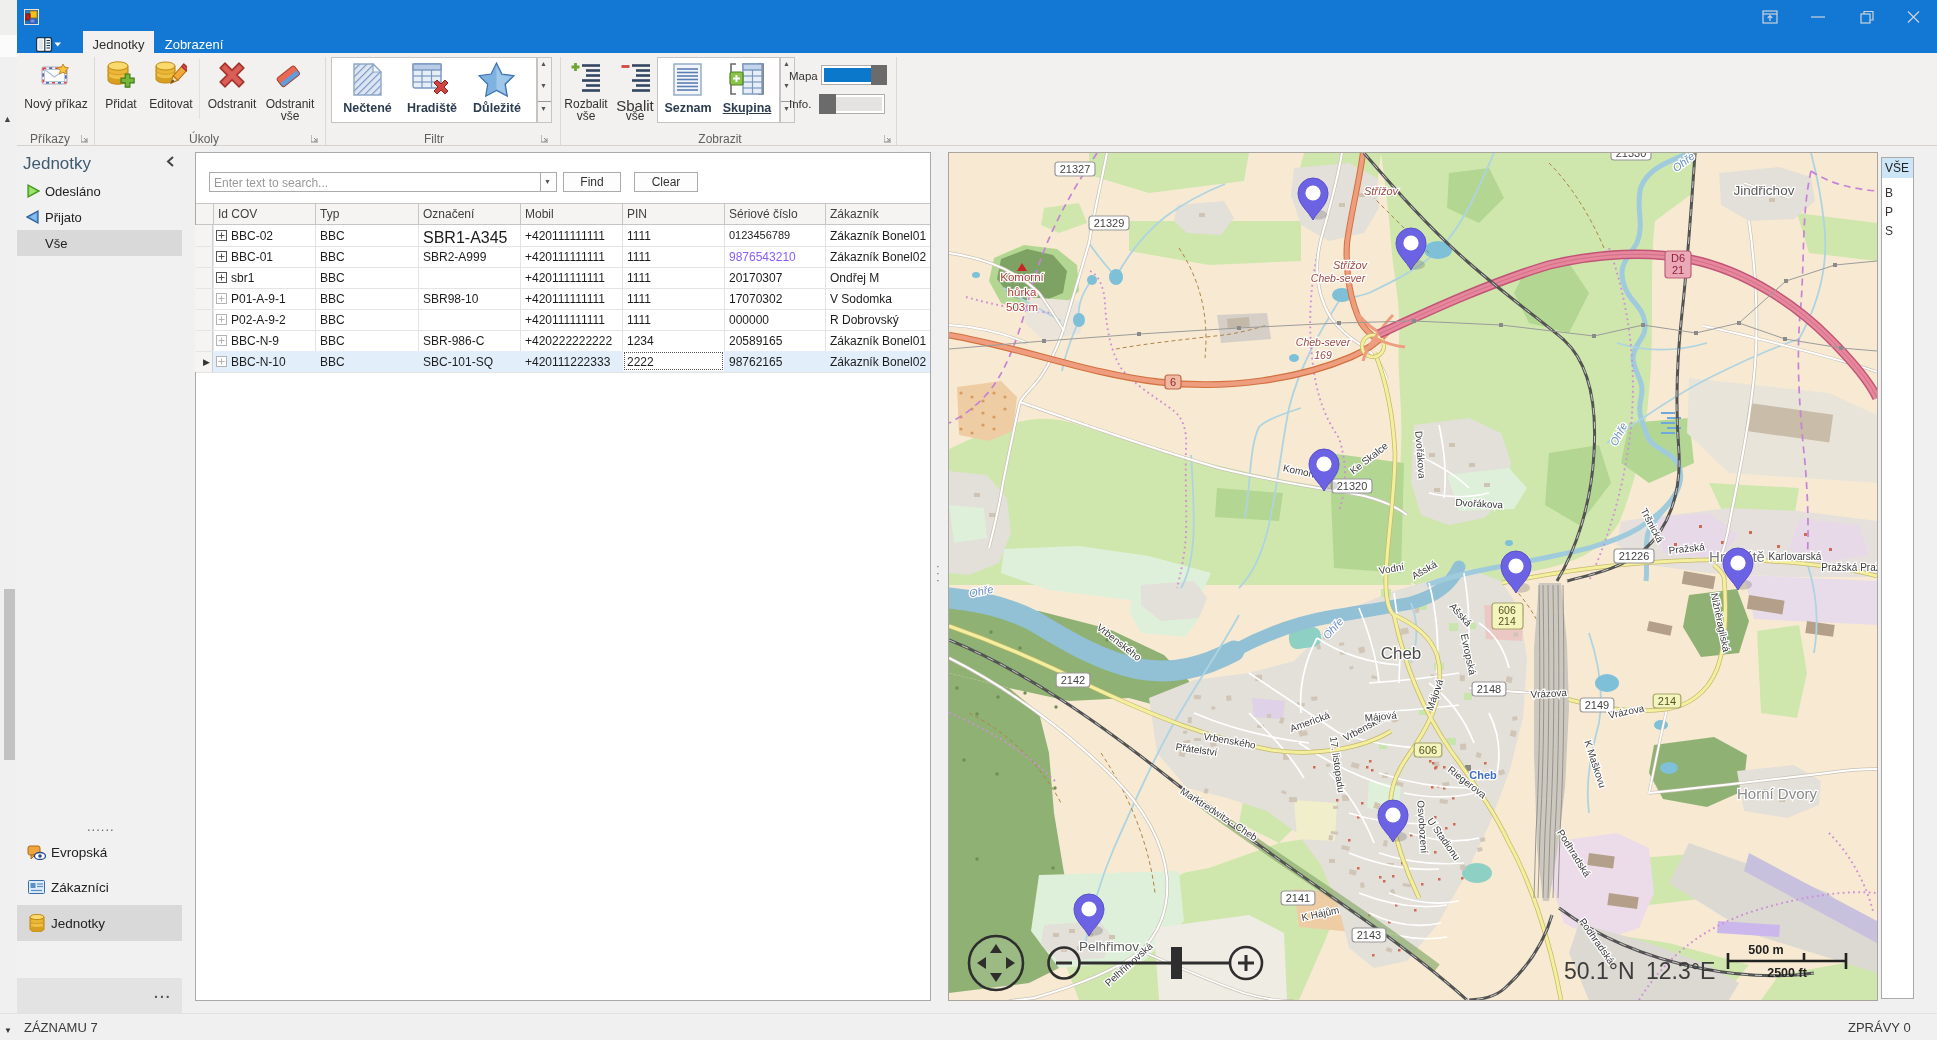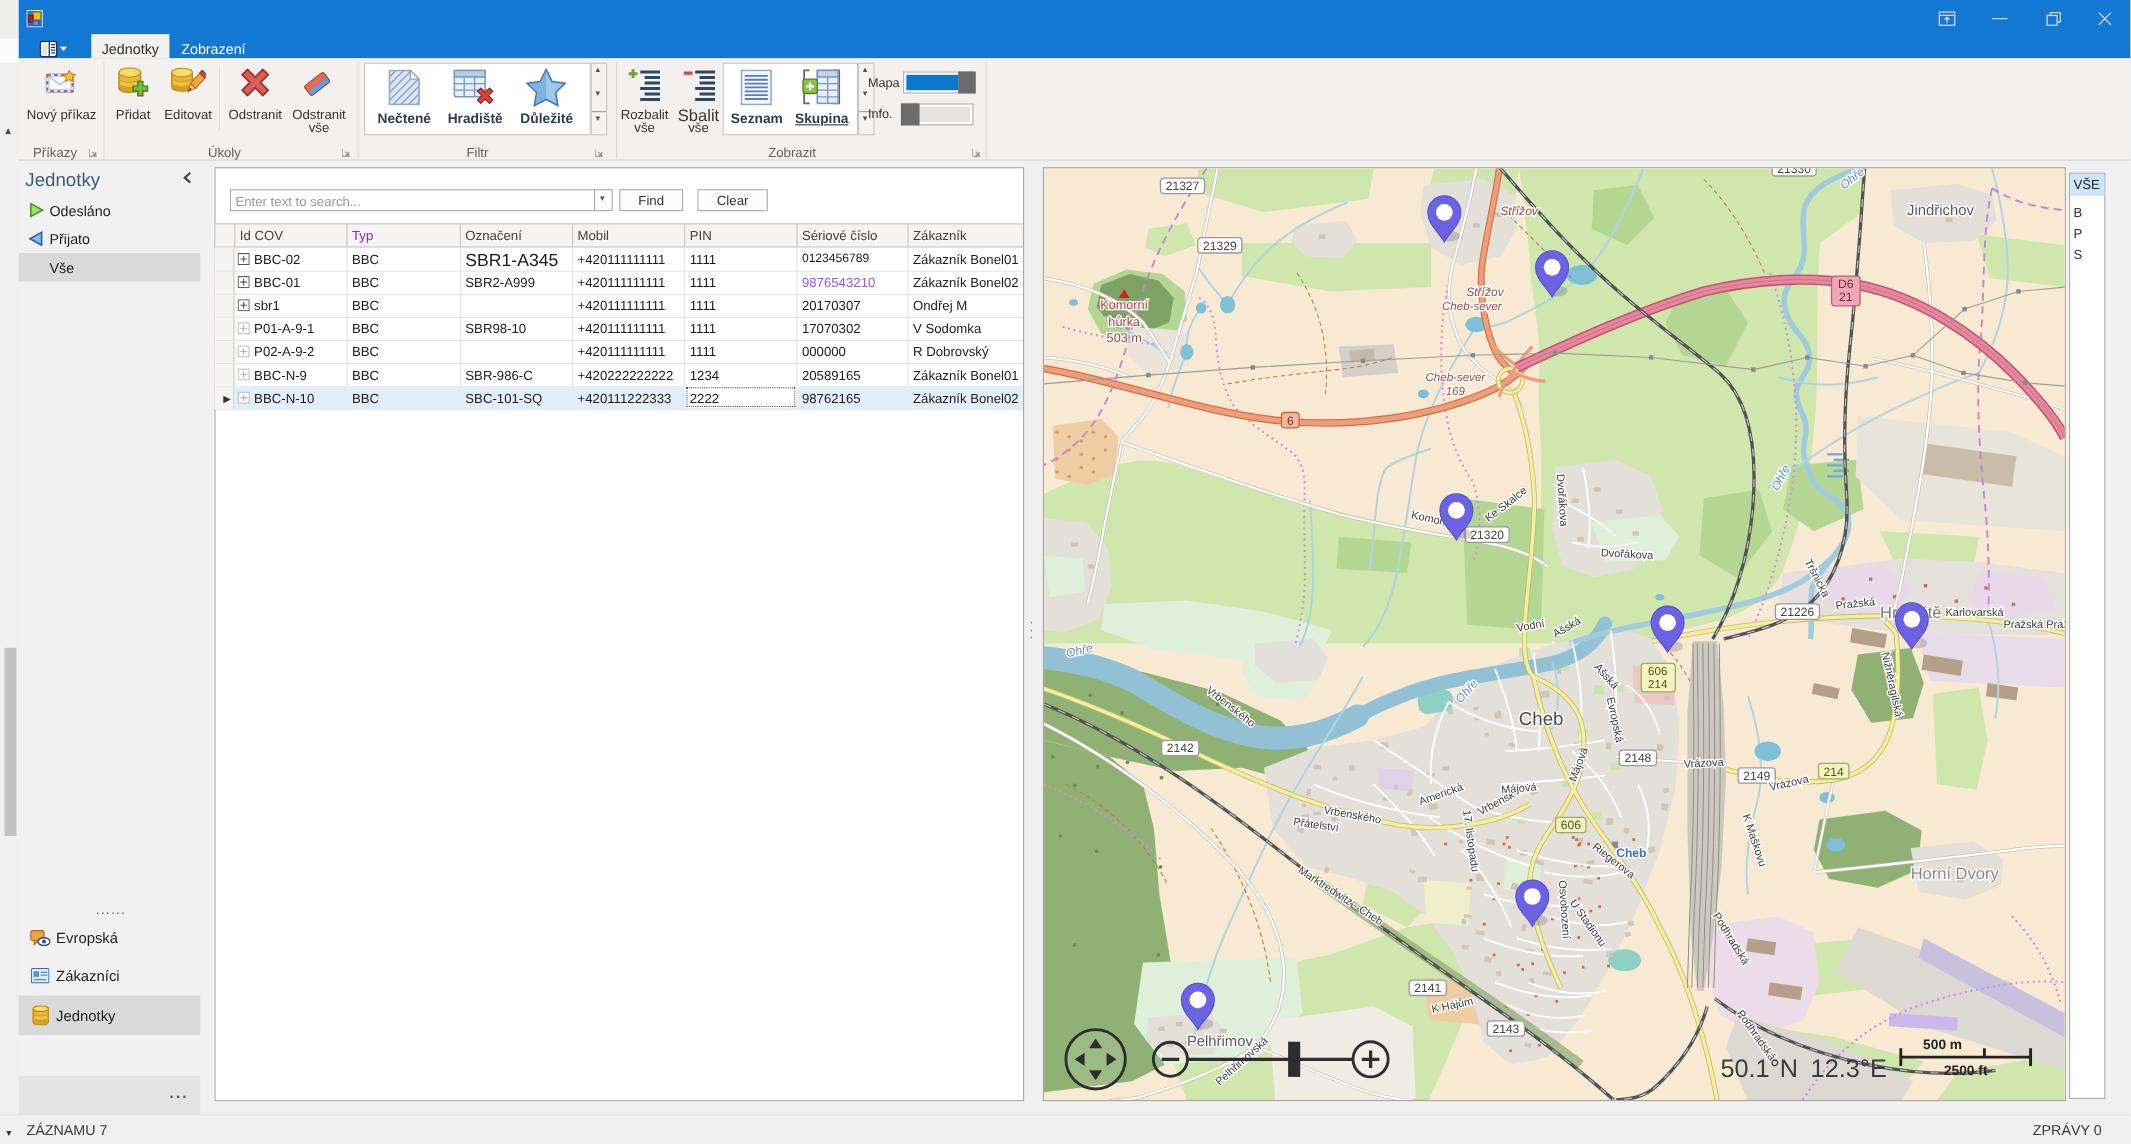--- a/index.html
+++ b/index.html
@@ -317,21 +317,21 @@
 <div class="txt" style="left:544px;top:178px;font-size:7px;color:#555;">▼</div>
 <div class="abs" style="left:563px;top:172px;width:58px;height:20px;background:#fdfdfd;border:1px solid #ababab;"></div>
 <div class="txt" style="left:563px;top:175px;width:58px;text-align:center;font-size:12px;color:#333;">Find</div>
 <div class="abs" style="left:634px;top:172px;width:64px;height:20px;background:#fdfdfd;border:1px solid #ababab;"></div>
 <div class="txt" style="left:634px;top:175px;width:64px;text-align:center;font-size:12px;color:#333;">Clear</div>
 
 <div class="abs" style="left:196px;top:203px;width:734px;height:22px;background:#f5f4f3;border-top:1px solid #c6c6c6;border-bottom:1px solid #c6c6c6;"></div>
 <div class="abs" style="left:195px;top:225px;width:18px;height:147px;background:#f5f4f3;border-right:1px solid #d0d0d0;"></div>
 <div id="cols">
         <div class="txt" style="left:218px;top:207px;font-size:12px;color:#404040;">Id COV</div>
-<div class="txt" style="left:320px;top:207px;font-size:12px;color:#a21caf;">Typ</div>
+<div class="txt" style="left:320px;top:207px;font-size:12px;color:#404040;">Typ</div>
 <div class="txt" style="left:423px;top:207px;font-size:12px;color:#404040;">Označení</div>
 <div class="txt" style="left:525px;top:207px;font-size:12px;color:#404040;">Mobil</div>
 <div class="txt" style="left:627px;top:207px;font-size:12px;color:#404040;">PIN</div>
 <div class="txt" style="left:729px;top:207px;font-size:12px;color:#404040;">Sériové číslo</div>
 <div class="txt" style="left:830px;top:207px;font-size:12px;color:#404040;">Zákazník</div>
 <div class="abs" style="left:213px;top:203px;width:1px;height:22px;background:#c6c6c6;"></div>
 <div class="abs" style="left:213px;top:225px;width:1px;height:147px;background:#e4e4e4;"></div>
 <div class="abs" style="left:315px;top:203px;width:1px;height:22px;background:#c6c6c6;"></div>
 <div class="abs" style="left:315px;top:225px;width:1px;height:147px;background:#e4e4e4;"></div>
 <div class="abs" style="left:418px;top:203px;width:1px;height:22px;background:#c6c6c6;"></div>

